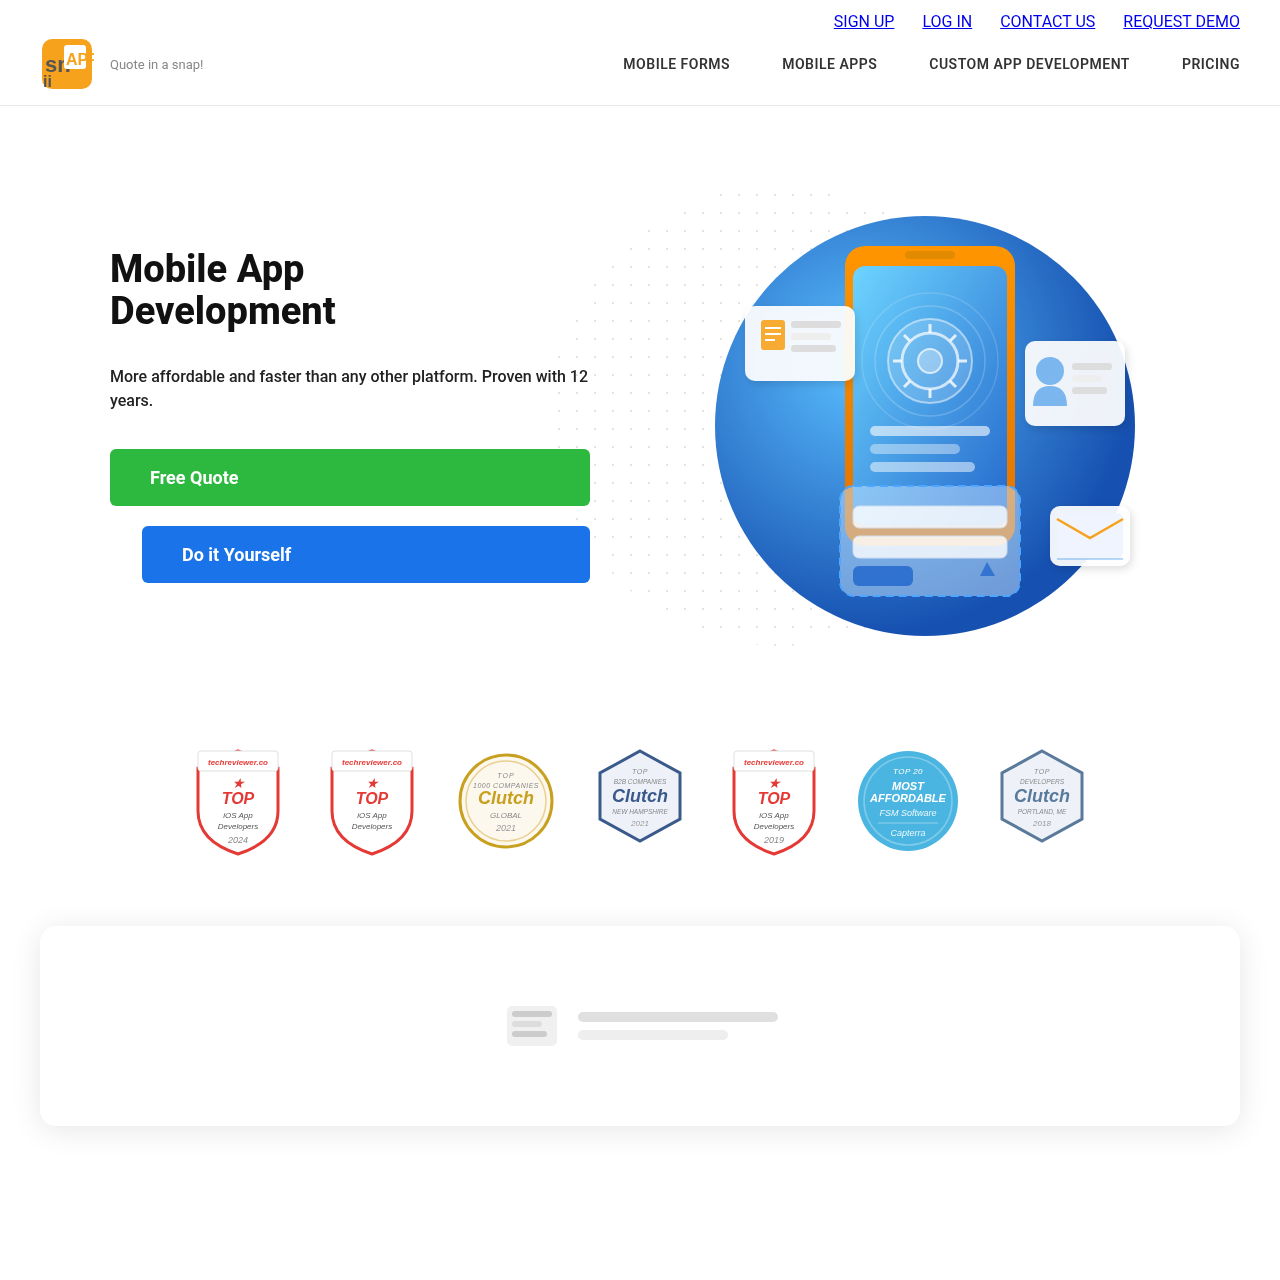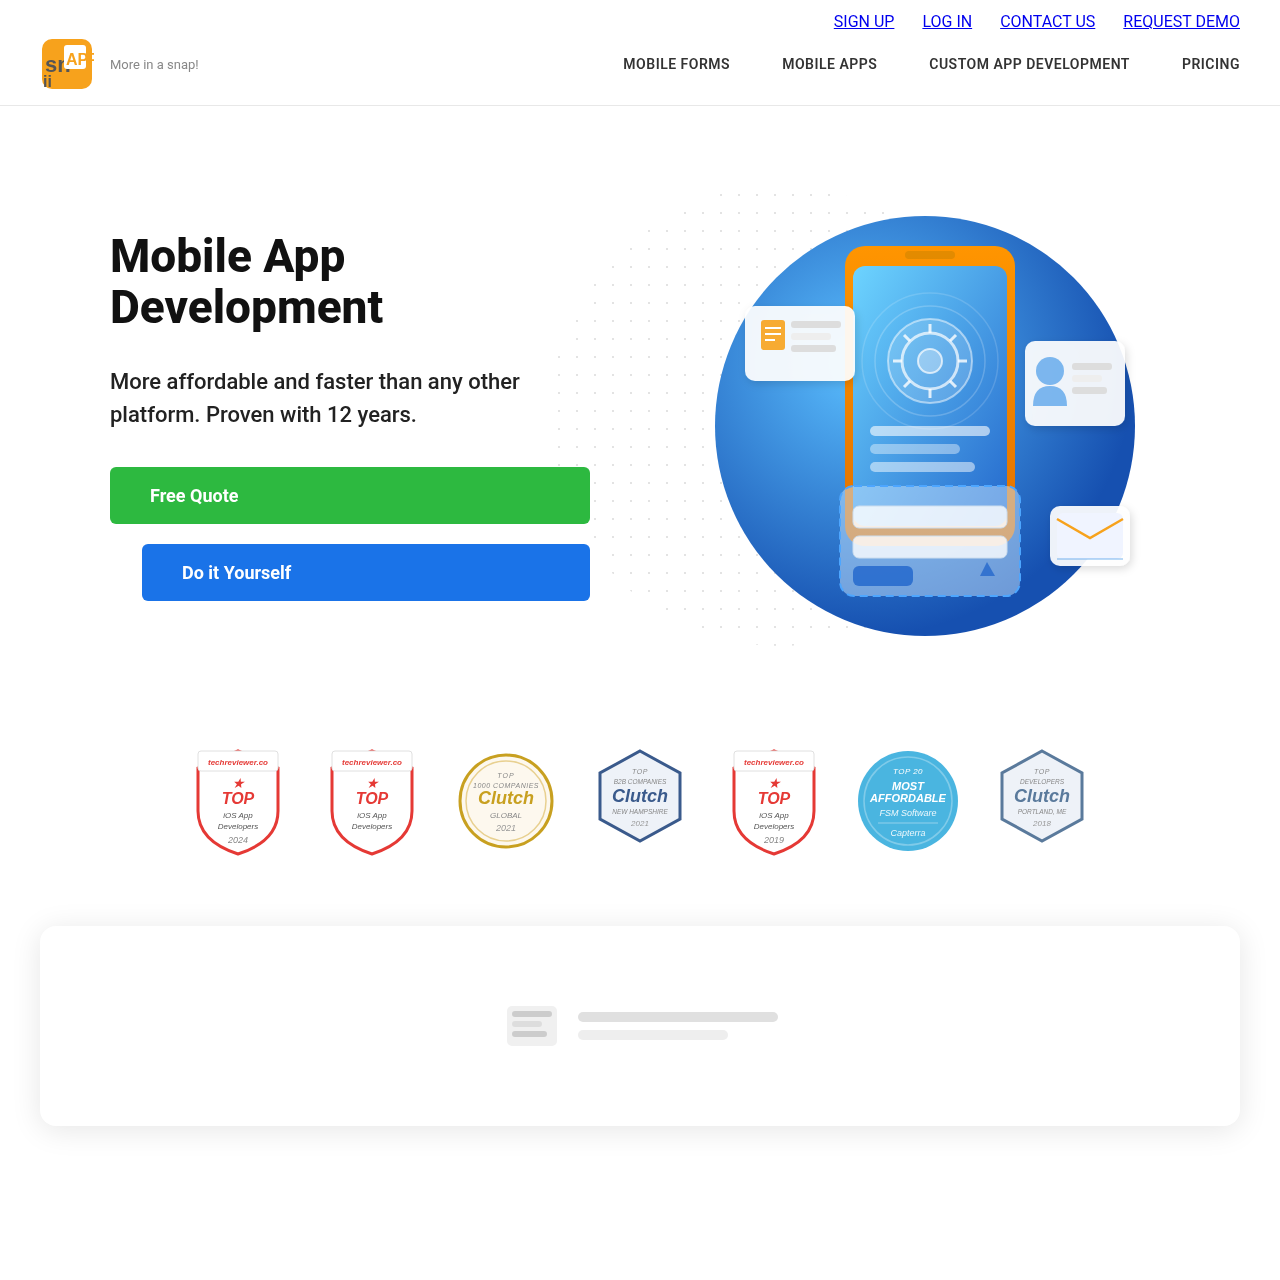--- a/index.html
+++ b/index.html
@@ -33,28 +33,28 @@
       padding: 60px 40px 40px 110px;
       position: relative;
       min-height: 580px;
       overflow: hidden;
     }
     .hero-content {
       flex: 0 0 480px;
       z-index: 2;
     }
     .hero-title {
-      font-size: 46px;
+      font-size: 38px;
       font-weight: 800;
       line-height: 1.1;
       color: #111;
       margin-bottom: 32px;
     }
     .hero-subtitle {
-      font-size: 22px;
+      font-size: 16px;
       font-weight: 500;
       color: #222;
       line-height: 1.5;
       margin-bottom: 36px;
     }
     .hero-buttons {
       display: flex;
       gap: 20px;
       flex-direction: column;
     }
@@ -168,21 +168,21 @@
     <div class="logo-area">
       <div style="width:54px;height:54px;position:relative;">
         <svg width="54" height="54" viewBox="0 0 54 54">
           <rect x="2" y="2" width="50" height="50" rx="10" fill="#f7a21c"></rect>
           <text x="5" y="35" font-family="Arial" font-weight="900" font-size="22" fill="#555">sn</text>
           <rect x="24" y="8" width="22" height="24" rx="3" fill="#fff"></rect>
           <text x="26" y="28" font-family="Arial" font-weight="900" font-size="16" fill="#f7a21c">APP</text>
           <text x="3" y="50" font-family="Arial" font-weight="900" font-size="16" fill="#555">ii</text>
         </svg>
       </div>
-      <span class="logo-tagline">More in a snap!</span>
+      <span class="logo-tagline">Quote in a snap!</span>
     </div>
 
     <div class="nav-links">
       <a href="#">MOBILE FORMS</a>
       <a href="#">MOBILE APPS</a>
       <a href="#">CUSTOM APP DEVELOPMENT</a>
       <a href="#">PRICING</a>
     </div>
   </div>
 </div>

